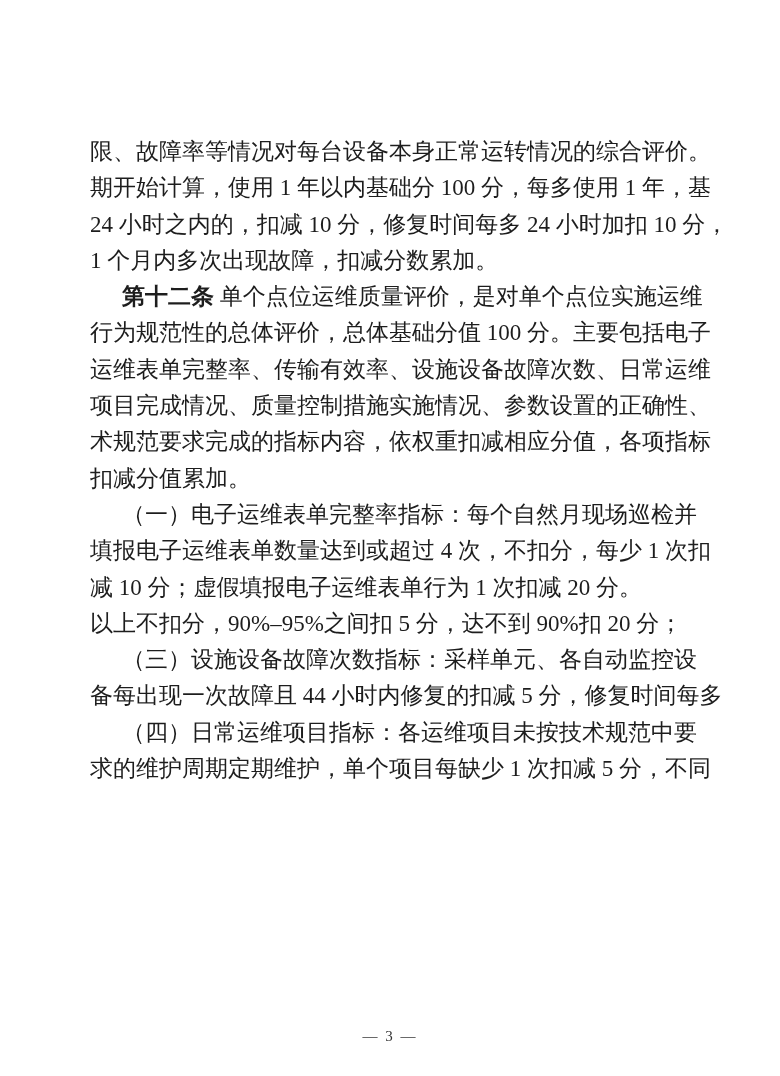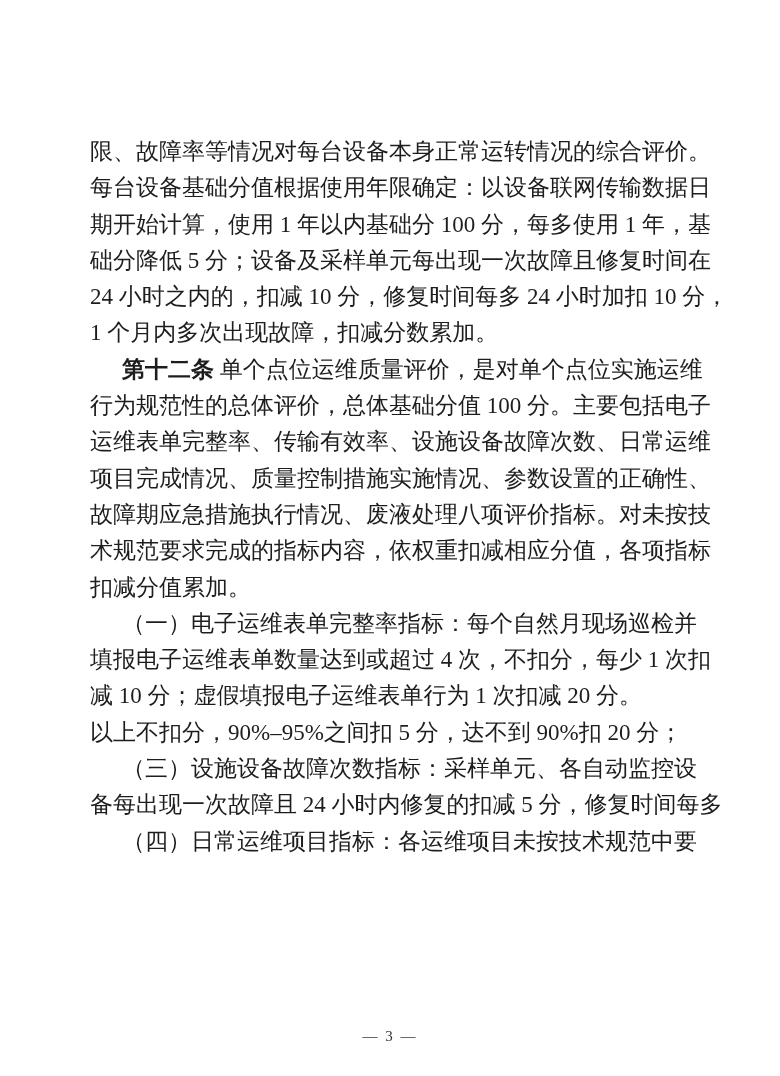--- a/index.html
+++ b/index.html
@@ -54,36 +54,34 @@
     letter-spacing: 2px;
     font-family: "Liberation Serif", "DejaVu Serif", serif;
   }
 </style>
 </head>
 <body>
 
 <div class="page">
   <div class="text-block">
       <div class="line"><span>限、故障率等情况对每台设备本身正常运转情况的综合评价。</span></div>
-      <div class="line"><span>每台设备基础分值根据使用年限确定：以设备联网传输数据日</span></div>
       <div class="line"><span>期开始计算，使用 1 年以内基础分 100 分，每多使用 1 年，基</span></div>
-      <div class="line"><span>础分降低 5 分；设备及采样单元每出现一次故障且修复时间在</span></div>
       <div class="line"><span>24 小时之内的，扣减 10 分，修复时间每多 24 小时加扣 10 分，</span></div>
       <div class="line end"><span>1 个月内多次出现故障，扣减分数累加。</span></div>
       <div class="line indent"><span class="bold">第十二条</span><span> 单个点位运维质量评价，是对单个点位实施运维</span></div>
       <div class="line"><span>行为规范性的总体评价，总体基础分值 100 分。主要包括电子</span></div>
       <div class="line"><span>运维表单完整率、传输有效率、设施设备故障次数、日常运维</span></div>
       <div class="line"><span>项目完成情况、质量控制措施实施情况、参数设置的正确性、</span></div>
-      <div class="line"><span>故障期应急措施执行情况、废液处理八项评价指标。对未按技</span></div>
       <div class="line"><span>术规范要求完成的指标内容，依权重扣减相应分值，各项指标</span></div>
       <div class="line end"><span>扣减分值累加。</span></div>
       <div class="line indent"><span>（一）电子运维表单完整率指标：每个自然月现场巡检并</span></div>
       <div class="line"><span>填报电子运维表单数量达到或超过 4 次，不扣分，每少 1 次扣</span></div>
       <div class="line end"><span>减 10 分；虚假填报电子运维表单行为 1 次扣减 20 分。</span></div>
       <div class="line end"><span>以上不扣分，90%–95%之间扣 5 分，达不到 90%扣 20 分；</span></div>
       <div class="line indent"><span>（三）设施设备故障次数指标：采样单元、各自动监控设</span></div>
-      <div class="line"><span>备每出现一次故障且 24 小时内修复的扣减 5 分，修复时间每多</span></div>
+      <div class="line"><span>备每出现一次故障且 44 小时内修复的扣减 5 分，修复时间每多</span></div>
       <div class="line indent"><span>（四）日常运维项目指标：各运维项目未按技术规范中要</span></div>
+      <div class="line"><span>求的维护周期定期维护，单个项目每缺少 1 次扣减 5 分，不同</span></div>
     </div>
   <div class="footer">
     <span>— 3 —</span>
   </div>
 </div>
 
 </body></html>

